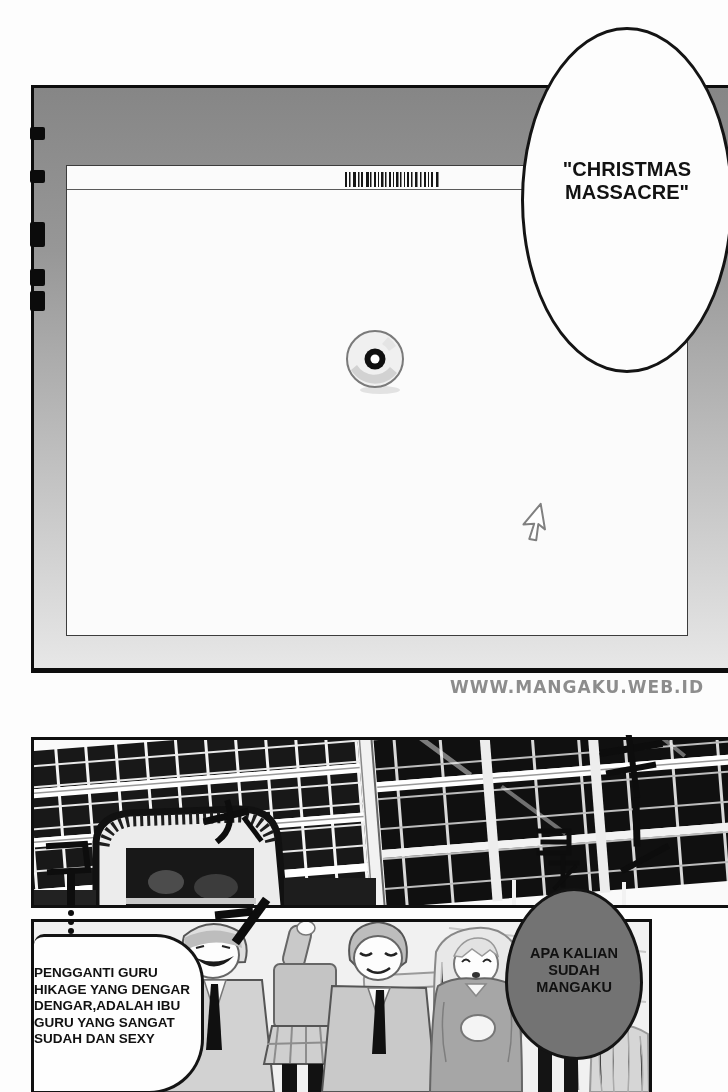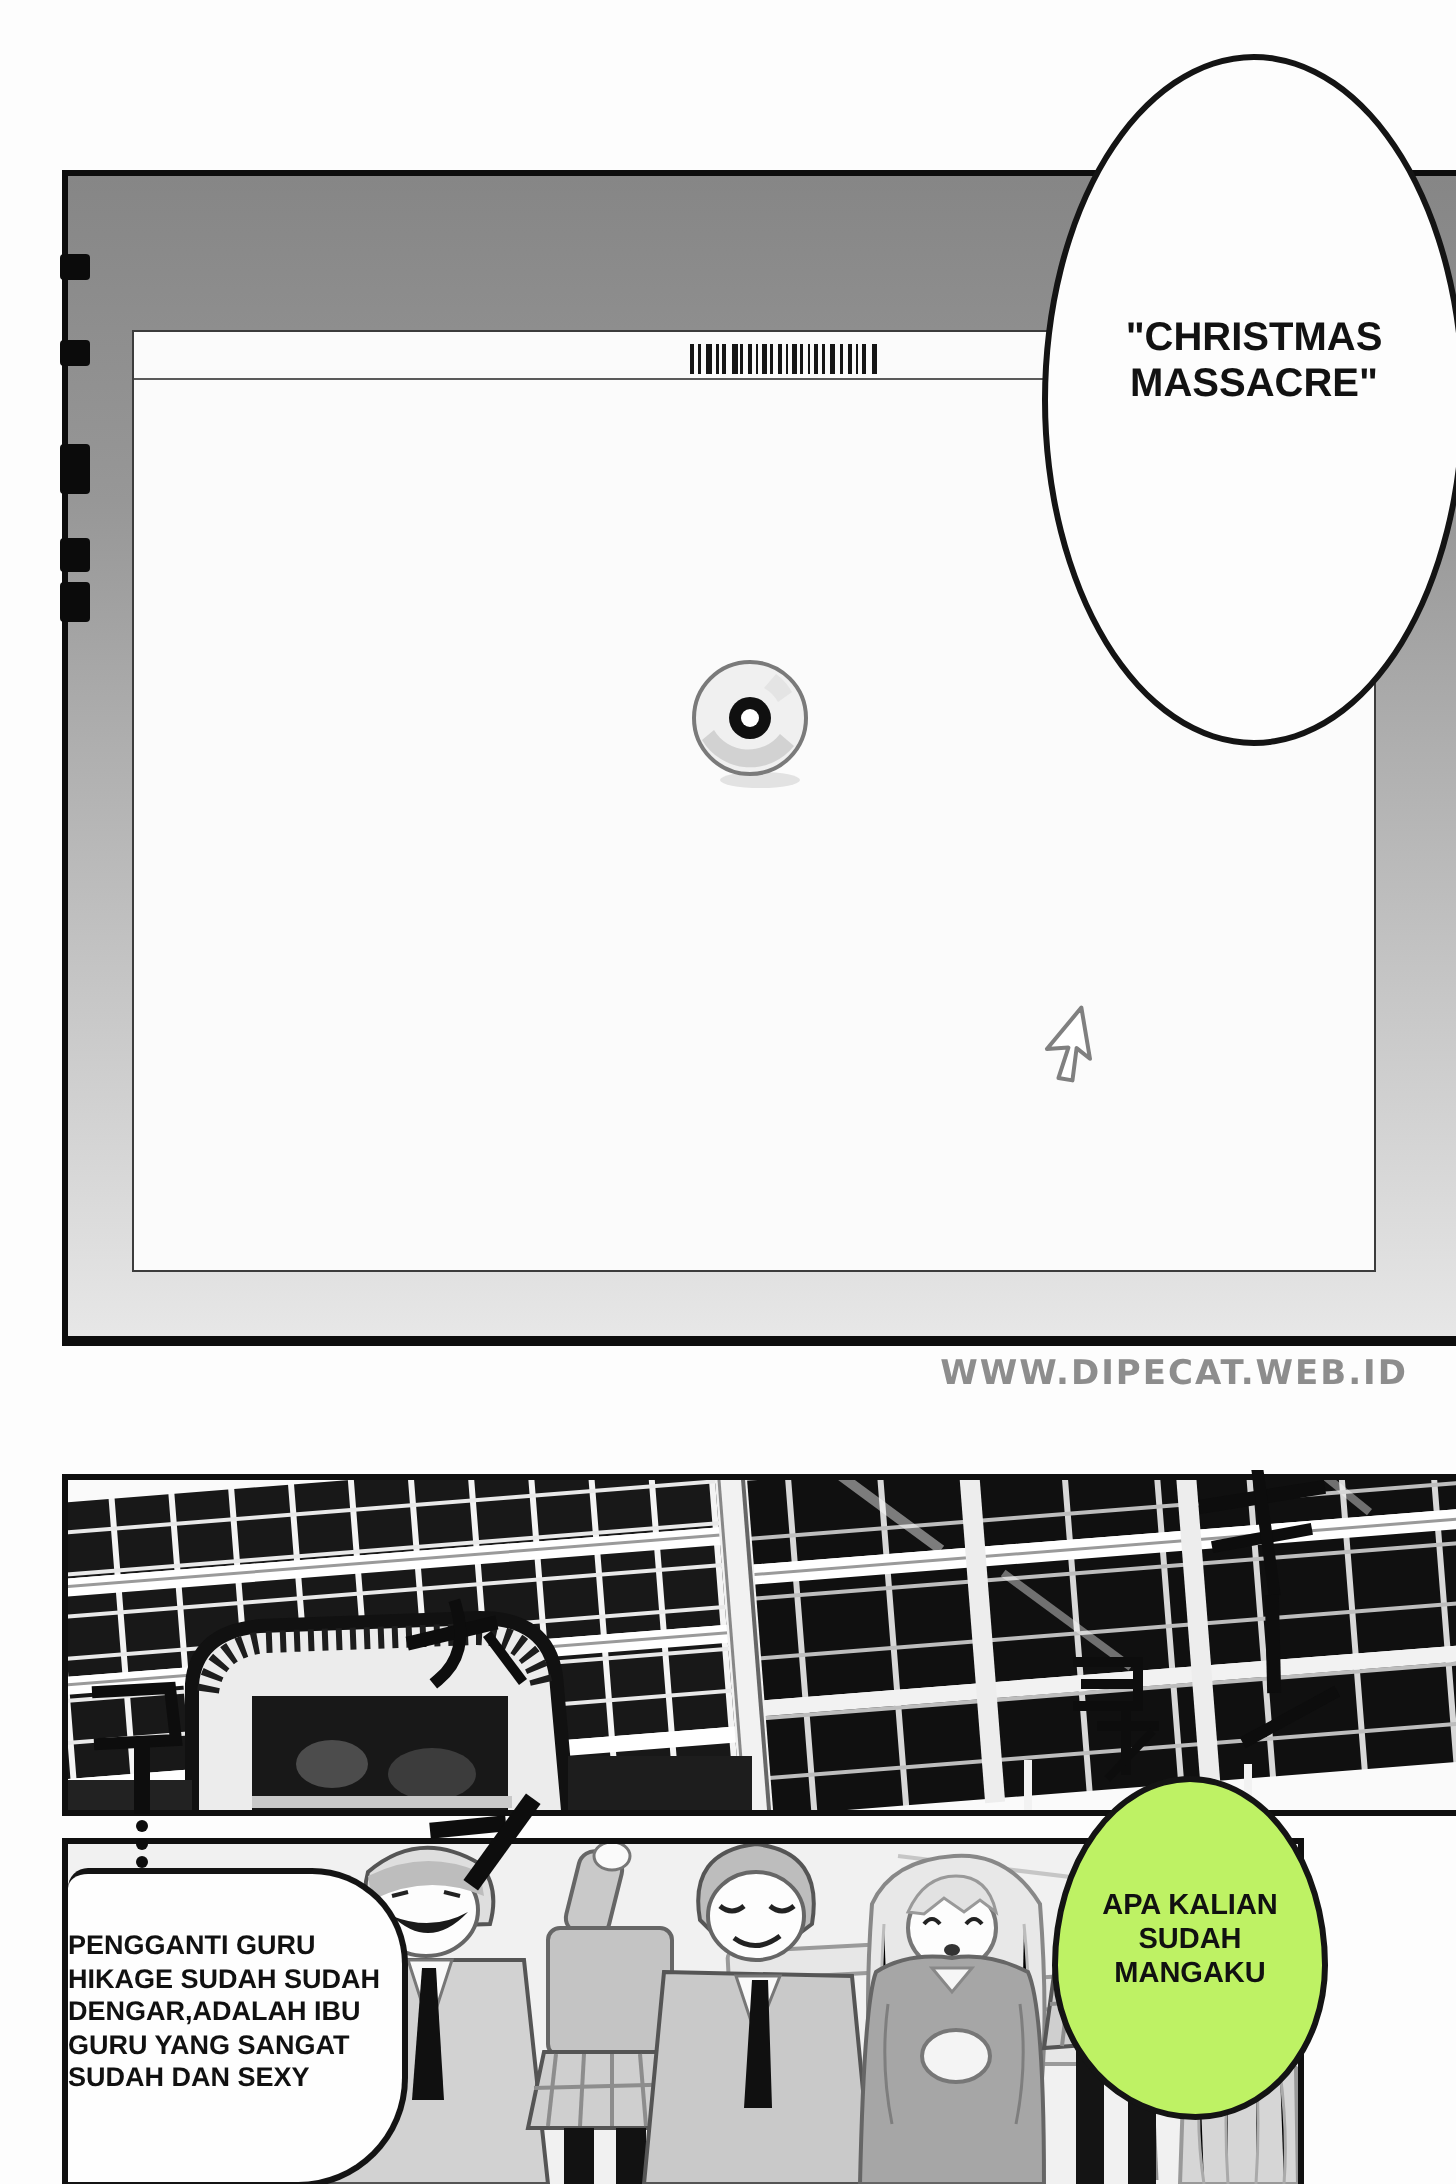--- a/index.html
+++ b/index.html
@@ -33,21 +33,21 @@
   .panel-building{position:absolute;left:31px;top:737px;width:697px;height:171px;box-sizing:border-box;
                   border:3px solid #101010;border-right:none;background:#fafafa;overflow:hidden;z-index:1;}
   
   .panel-classroom{position:absolute;left:31px;top:919px;width:621px;height:173px;box-sizing:border-box;
                    border:3px solid #101010;border-bottom:none;background:#f2f2f2;overflow:hidden;z-index:1;}
   .caption-box{position:absolute;left:34px;top:934px;width:170px;height:160px;background:#fefefe;
                border:3px solid #141414;border-left:none;border-radius:10px 48px 55px 0;z-index:4;
                box-sizing:border-box;}
   .caption-text{position:absolute;left:0;top:28px;width:100%;text-align:left;
                 font-weight:700;font-size:13.5px;line-height:16.5px;color:#111;}
-  .bubble-cloud{position:absolute;left:526px;top:888px;width:138px;height:172px;background:#bef264;
+  .bubble-cloud{position:absolute;left:505px;top:888px;width:138px;height:172px;background:#737373;
                 border:3px solid #141414;border-radius:50% 50% 48% 52%/55% 55% 45% 45%;z-index:4;
                 box-sizing:border-box;}
   .bubble-cloud-text{position:absolute;left:0;top:54px;width:100%;text-align:center;
                      font-weight:700;font-size:14.5px;line-height:17px;color:#111;}
   
   .sfx-overlay{position:absolute;left:31px;top:735px;width:697px;height:215px;z-index:5;pointer-events:none;}
 </style>
 </head>
 <body>
 
@@ -111,21 +111,21 @@
     </div>
   </div>
 
   <div class="bubble-xmas">
     <div class="bubble-xmas-text">
       <div>"CHRISTMAS</div>
       <div>MASSACRE"</div>
     </div>
   </div>
 
-  <div class="watermark">WWW.DIPECAT.WEB.ID</div>
+  <div class="watermark">WWW.MANGAKU.WEB.ID</div>
 
   <div class="panel-building">
     <svg width="697" height="165" viewBox="0 0 697 165">
       <defs>
         <pattern id="winL" width="30" height="21" patternUnits="userSpaceOnUse">
           <rect width="30" height="21" fill="#181818"></rect>
           <rect x="27" width="3" height="21" fill="#f4f4f4"></rect>
           <rect y="19" width="30" height="2" fill="#e9e9e9"></rect>
         </pattern>
         <pattern id="winR" width="46" height="30" patternUnits="userSpaceOnUse">
@@ -285,21 +285,21 @@
           <path d="M594,108 Q596,140 594,170"></path>
             <path d="M606,114 Q610,144 608,170"></path>
         </g>
       </g>
     </svg>
   </div>
 
   <div class="caption-box">
     <div class="caption-text">
       <div>PENGGANTI GURU</div>
-      <div>HIKAGE SUDAH SUDAH</div>
+      <div>HIKAGE YANG DENGAR</div>
       <div>DENGAR,ADALAH IBU</div>
       <div>GURU YANG SANGAT</div>
       <div>SUDAH DAN SEXY</div>
     </div>
   </div>
 
   <div class="bubble-cloud">
     <div class="bubble-cloud-text">
       <div>APA KALIAN</div>
       <div>SUDAH</div>

